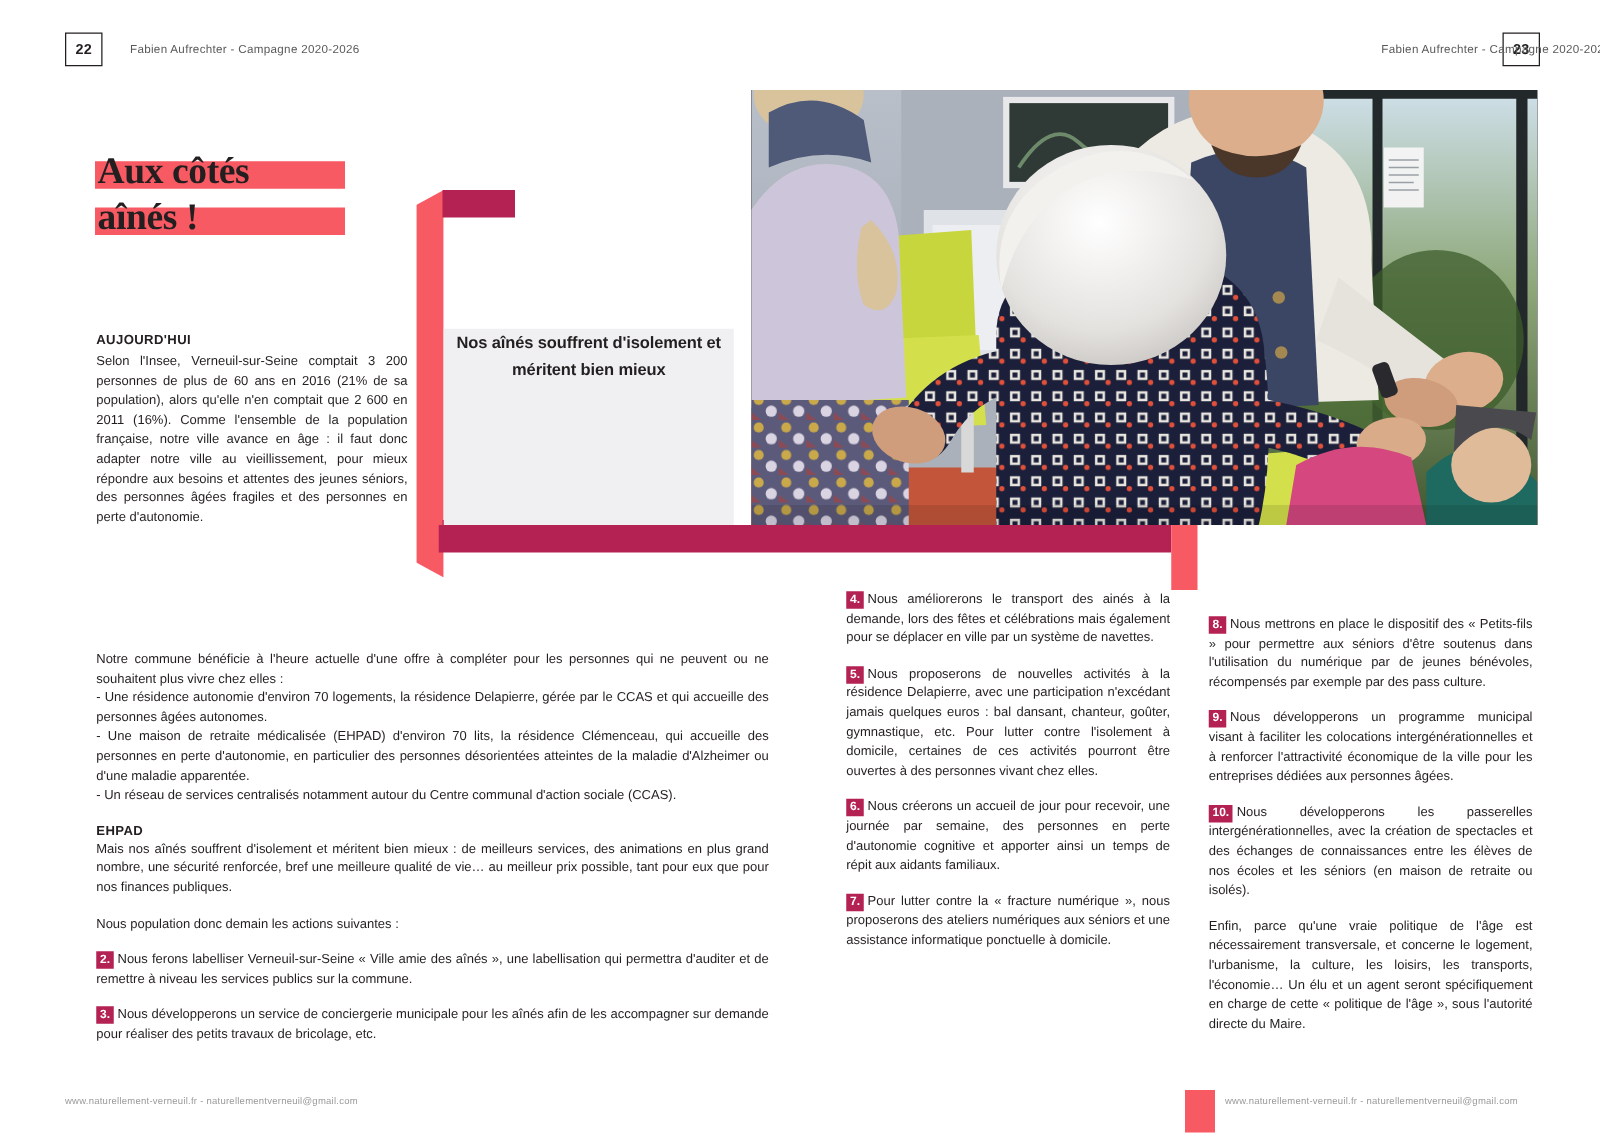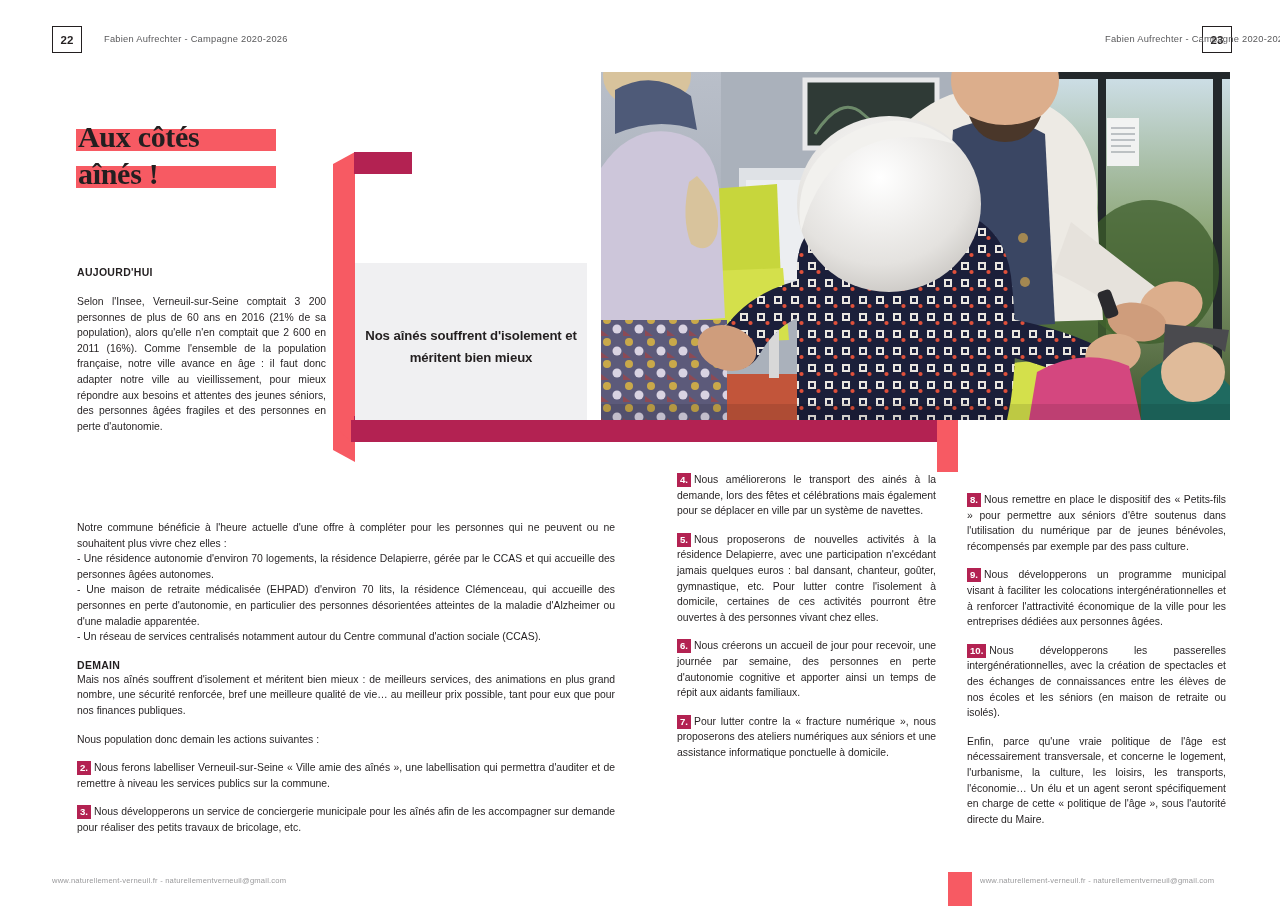--- a/index.html
+++ b/index.html
@@ -59,21 +59,21 @@
   .headline .hl.l1 .bar { width: 200px; }
   .headline .hl.l2 .bar { width: 176px; }
   .headline .hl.l3 .bar { width: 200px; }
 
   
   .intro {
     position: absolute; left: 77px; top: 266px; width: 249px;
   }
   .kicker {
     font-size: 10.5px; font-weight: bold; letter-spacing: .3px;
-    margin-bottom: 16px;
+    margin-bottom: 4px;
   }
   .intro p {
     font-size: 10.4px; line-height: 15.6px; text-align: justify;
     color: #231f20;
   }
 
   
   .bracket { position: absolute; left: 333px; top: 152px; }
   .bracket .arm-left {
     position: absolute; left: 0; top: 0;
@@ -87,21 +87,21 @@
   .bracket .arm-bottom {
     position: absolute; left: 21px; top: 264px;
     width: 58px; height: 22px; background: #b32252;
   }
 
   
   .quotebox {
     position: absolute; left: 355px; top: 263px;
     width: 232px; height: 168px;
     background: #f0f0f2;
-    display: flex; align-items: center; justify-content: center;
+    display: flex; justify-content: center;
   }
   .quotebox .q {
     font-size: 13.2px; font-weight: bold; line-height: 22px;
     text-align: center; color: #231f20; letter-spacing: -.1px;
   }
 
   
   .photo {
     position: absolute; left: 601px; top: 72px;
     width: 629px; height: 348px;
@@ -291,21 +291,21 @@
 
   <div class="rule-notch"></div>
   <div class="rule"></div>
   <div class="rule-tab"></div>
 
   <div class="col col-a">
     <p>Notre commune bénéficie à l'heure actuelle d'une offre à compléter pour les personnes qui ne peuvent ou ne souhaitent plus vivre chez elles :</p>
     <p class="tight">- Une résidence autonomie d'environ 70 logements, la résidence Delapierre, gérée par le CCAS et qui accueille des personnes âgées autonomes.</p>
     <p class="tight">- Une maison de retraite médicalisée (EHPAD) d'environ 70 lits, la résidence Clémenceau, qui accueille des personnes en perte d'autonomie, en particulier des personnes désorientées atteintes de la maladie d'Alzheimer ou d'une maladie apparentée.</p>
     <p class="tight">- Un réseau de services centralisés notamment autour du Centre communal d'action sociale (CCAS).</p>
-    <div class="secthead">DEMAIN</div>
+    <div class="secthead">EHPAD</div>
     <p>Mais nos aînés souffrent d'isolement et méritent bien mieux : de meilleurs services, des animations en plus grand nombre, une sécurité renforcée, bref une meilleure qualité de vie… au meilleur prix possible, tant pour eux que pour nos finances publiques.</p>
     <p class="gap">Nous population donc demain les actions suivantes :</p>
     <p class="gap">
       <span class="num">2.</span><span>Nous ferons labelliser Verneuil-sur-Seine « Ville amie des aînés », une labellisation qui permettra d'auditer et de remettre à niveau les services publics sur la commune.</span>
     </p>
     <p class="gap">
       <span class="num">3.</span><span>Nous développerons un service de conciergerie municipale pour les aînés afin de les accompagner sur demande pour réaliser des petits travaux de bricolage, etc.</span>
     </p>
   </div>
 
@@ -319,21 +319,21 @@
     <p class="gap">
       <span class="num">6.</span><span>Nous créerons un accueil de jour pour recevoir, une journée par semaine, des personnes en perte d'autonomie cognitive et apporter ainsi un temps de répit aux aidants familiaux.</span>
     </p>
     <p class="gap">
       <span class="num">7.</span><span>Pour lutter contre la « fracture numérique », nous proposerons des ateliers numériques aux séniors et une assistance informatique ponctuelle à domicile.</span>
     </p>
   </div>
 
   <div class="col col-c">
     <p>
-      <span class="num">8.</span><span>Nous remettre en place le dispositif des « Petits-fils » pour permettre aux séniors d'être soutenus dans l'utilisation du numérique par de jeunes bénévoles, récompensés par exemple par des pass culture.</span>
+      <span class="num">8.</span><span>Nous mettrons en place le dispositif des « Petits-fils » pour permettre aux séniors d'être soutenus dans l'utilisation du numérique par de jeunes bénévoles, récompensés par exemple par des pass culture.</span>
     </p>
     <p class="gap">
       <span class="num">9.</span><span>Nous développerons un programme municipal visant à faciliter les colocations intergénérationnelles et à renforcer l'attractivité économique de la ville pour les entreprises dédiées aux personnes âgées.</span>
     </p>
     <p class="gap">
       <span class="num">10.</span><span>Nous développerons les passerelles intergénérationnelles, avec la création de spectacles et des échanges de connaissances entre les élèves de nos écoles et les séniors (en maison de retraite ou isolés).</span>
     </p>
     <p class="gap">Enfin, parce qu'une vraie politique de l'âge est nécessairement transversale, et concerne le logement, l'urbanisme, la culture, les loisirs, les transports, l'économie… Un élu et un agent seront spécifiquement en charge de cette « politique de l'âge », sous l'autorité directe du Maire.</p>
   </div>
 

